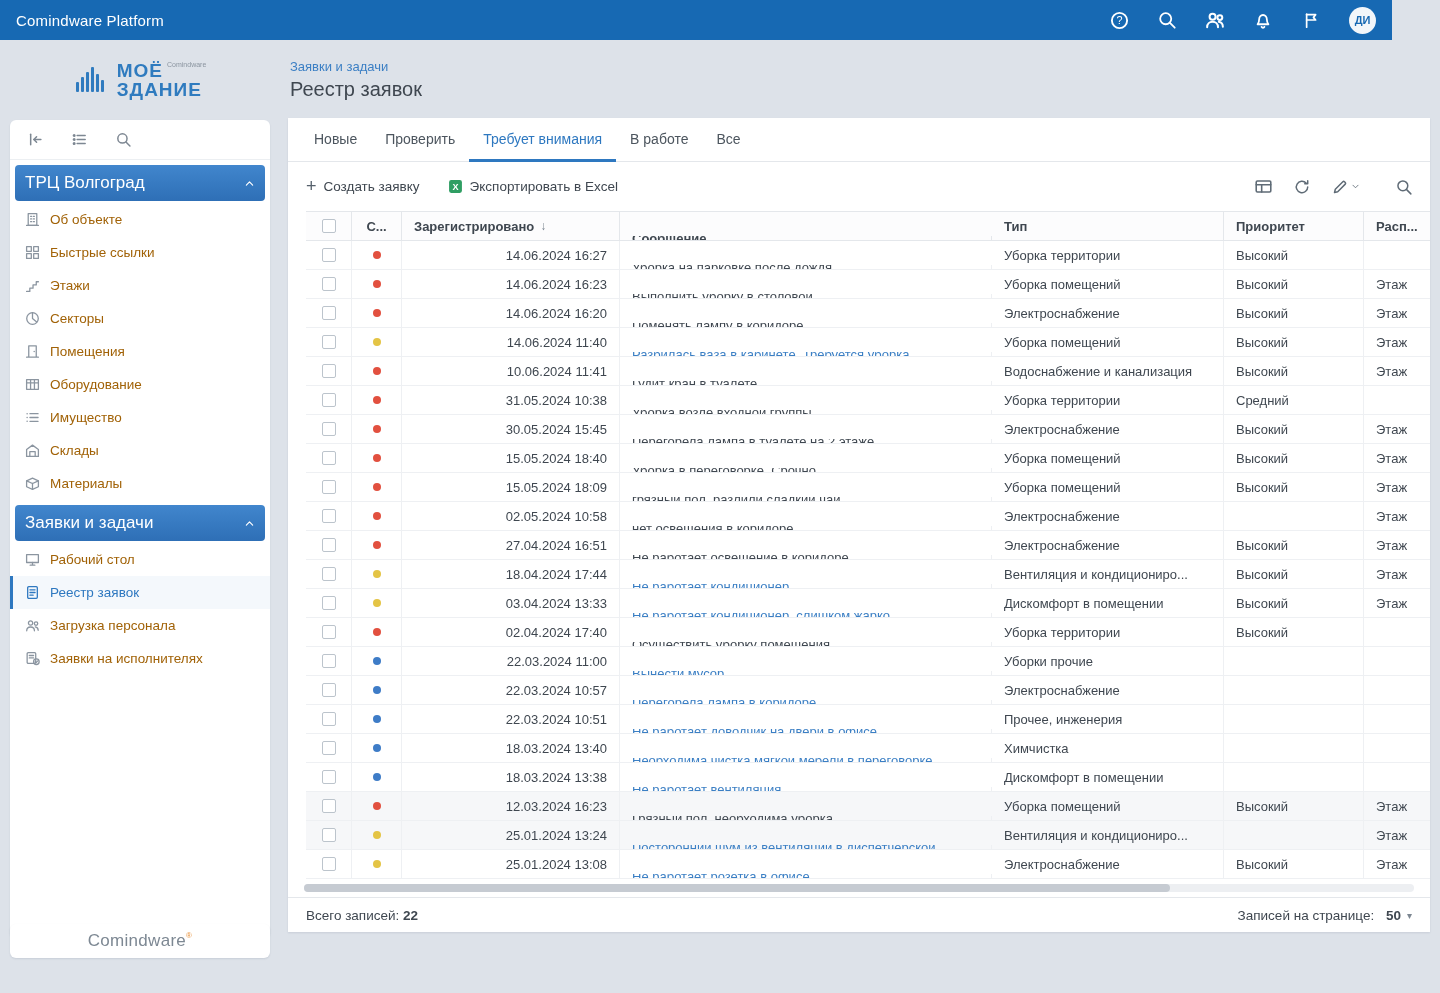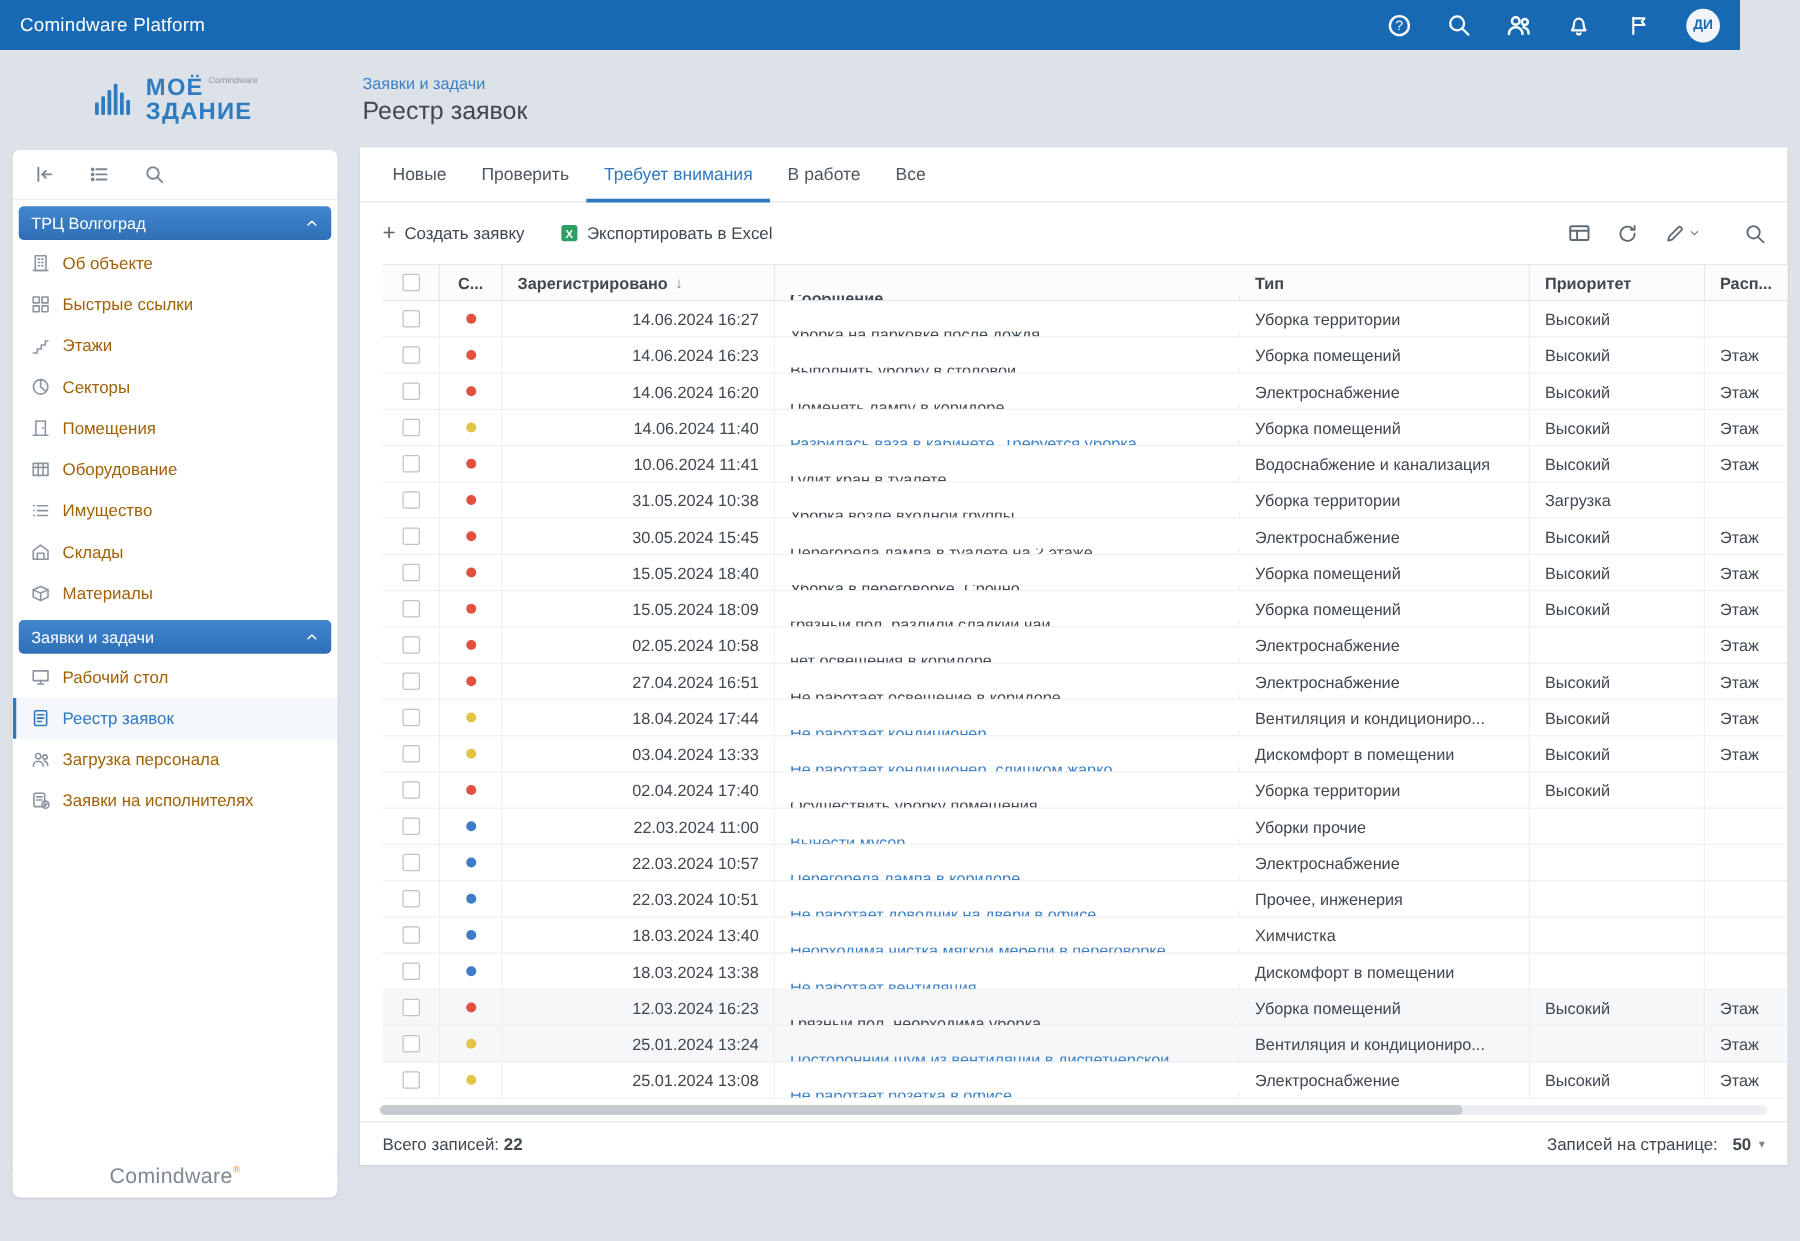--- a/index.html
+++ b/index.html
@@ -18,21 +18,21 @@
   .logo { position:absolute; top:50px; left:10px; width:260px; height:60px; display:flex; align-items:center; justify-content:center; gap:9px; }
   .logo-bars { color:#2f7bbf; }
   .logo-text { color:#2f7bbf; font-weight:700; line-height:1.02; letter-spacing:1px; font-size:19px; }
   .logo-text .sub { font-size:7px; color:#8b95a0; font-weight:400; letter-spacing:0; margin-left:4px; vertical-align:top; }
 
   
   .sidebar { position:absolute; top:120px; left:10px; width:260px; height:818px; background:#fff; border-radius:6px; box-shadow:0 1px 2px rgba(20,40,70,.10); overflow:hidden; }
   .side-tools { height:40px; display:flex; align-items:center; gap:26px; padding:0 16px; border-bottom:1px solid #eceff2; color:#7d8792; }
   .side-tools .tool { width:18px; height:18px; display:flex; align-items:center; justify-content:center; cursor:pointer; }
   .side-tools svg { stroke:currentColor; fill:none; stroke-width:1.4; stroke-linecap:round; stroke-linejoin:round; }
-  .group-header { margin:5px 5px 2px 5px; height:27px; border-radius:4px; background:linear-gradient(#4186cd,#2e6fb6); color:#fff; display:flex; align-items:center; padding:0 10px; font-size:13px; cursor:pointer; }
+  .group-header { margin:5px 5px 2px 5px; height:27px; border-radius:4px; background:linear-gradient(#4186cd,#2e6fb6); color:#fff; display:flex; align-items:center; padding:18px 10px; font-size:17px; cursor:pointer; }
   .group-header .chev { margin-left:auto; display:flex; }
   .group-header svg { stroke:#fff; fill:none; stroke-width:1.5; stroke-linecap:round; stroke-linejoin:round; }
   .side-item { height:33px; display:flex; align-items:center; gap:10px; padding:0 14px; color:#a16207; cursor:pointer; font-size:13.5px; }
   .side-item .ic { width:16px; height:16px; color:#8b95a0; display:flex; align-items:center; justify-content:center; flex:0 0 16px; }
   .side-item svg { stroke:currentColor; fill:none; stroke-width:1.2; stroke-linecap:round; stroke-linejoin:round; }
   .side-item.active { background:#f4f8fc; color:#2e78c0; box-shadow:inset 3px 0 0 #2e78c0; }
   .side-item.active .ic { color:#2e78c0; }
 
   .side-footer { position:absolute; left:10px; top:924px; width:260px; height:34px; background:#fff; border-radius:6px; box-shadow:0 1px 2px rgba(20,40,70,.10); display:flex; align-items:center; justify-content:center; }
   .cw-logo { color:#7d8893; font-size:17px; font-weight:400; letter-spacing:.3px; }
@@ -480,21 +480,21 @@
               <span class="checkbox"></span>
             </div>
     <div class="cell c-status">
               <span class="dot red"></span>
             </div>
     <div class="cell c-date">31.05.2024 10:38</div>
     <div class="cell c-msg">
               <span class="msg-text">Уборка возле входной группы</span>
             </div>
     <div class="cell c-type">Уборка территории</div>
-    <div class="cell c-prio">Загрузка</div>
+    <div class="cell c-prio">Средний</div>
     <div class="cell c-loc"></div>
   </div>
 
   <div class="trow">
     <div class="cell c-check">
               <span class="checkbox"></span>
             </div>
     <div class="cell c-status">
               <span class="dot red"></span>
             </div>

